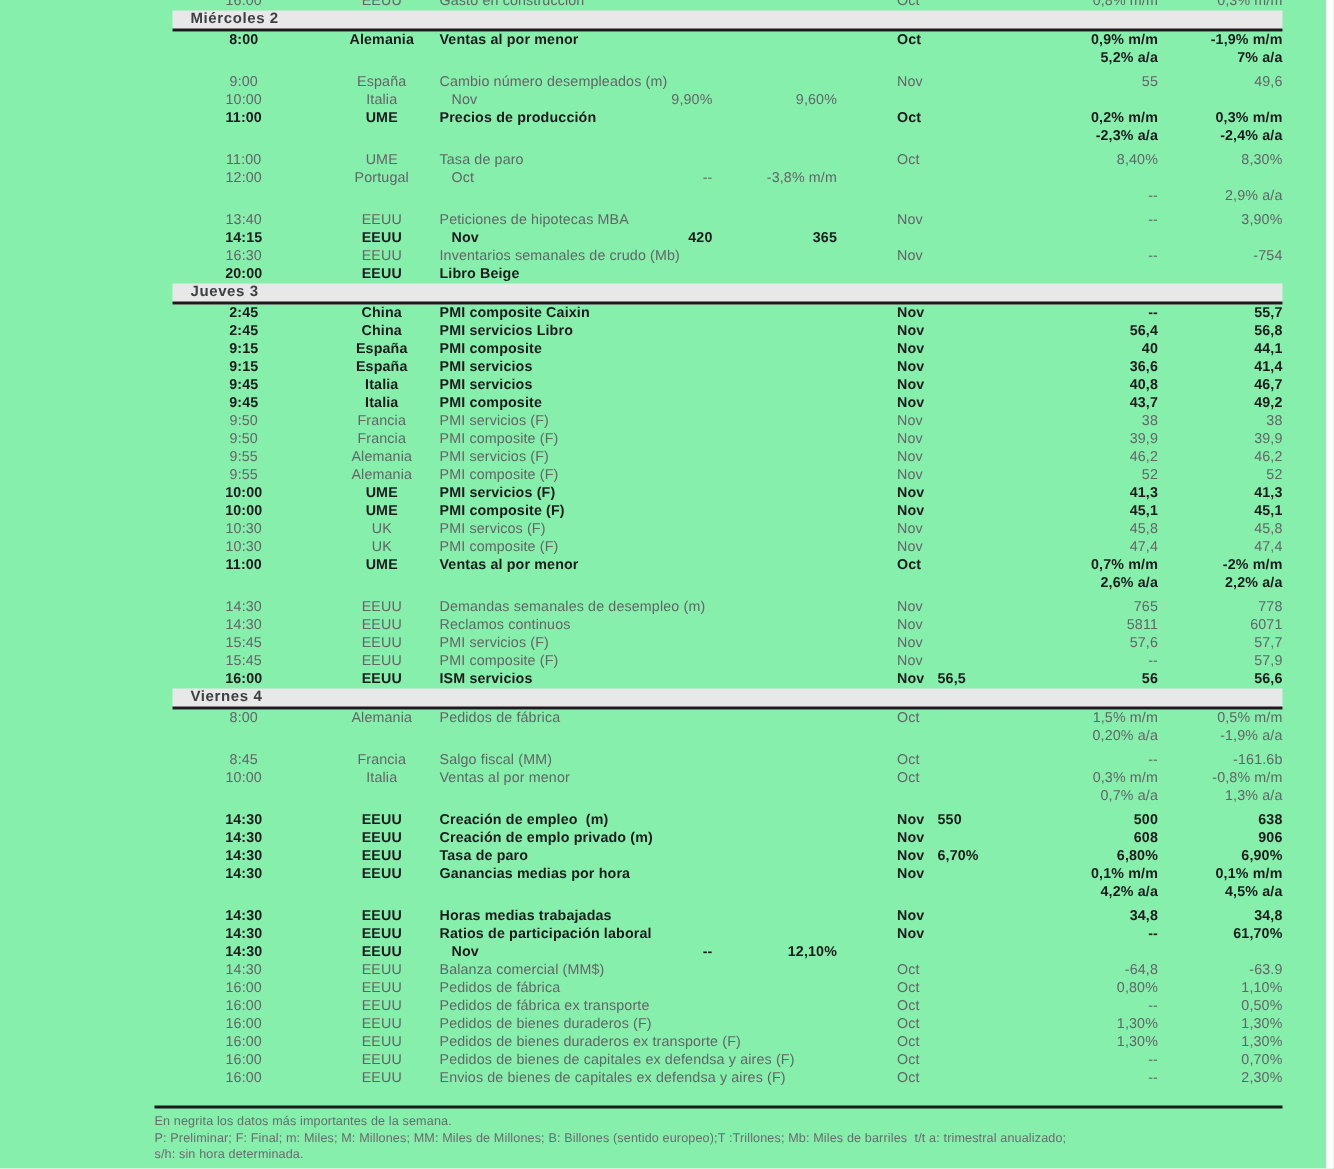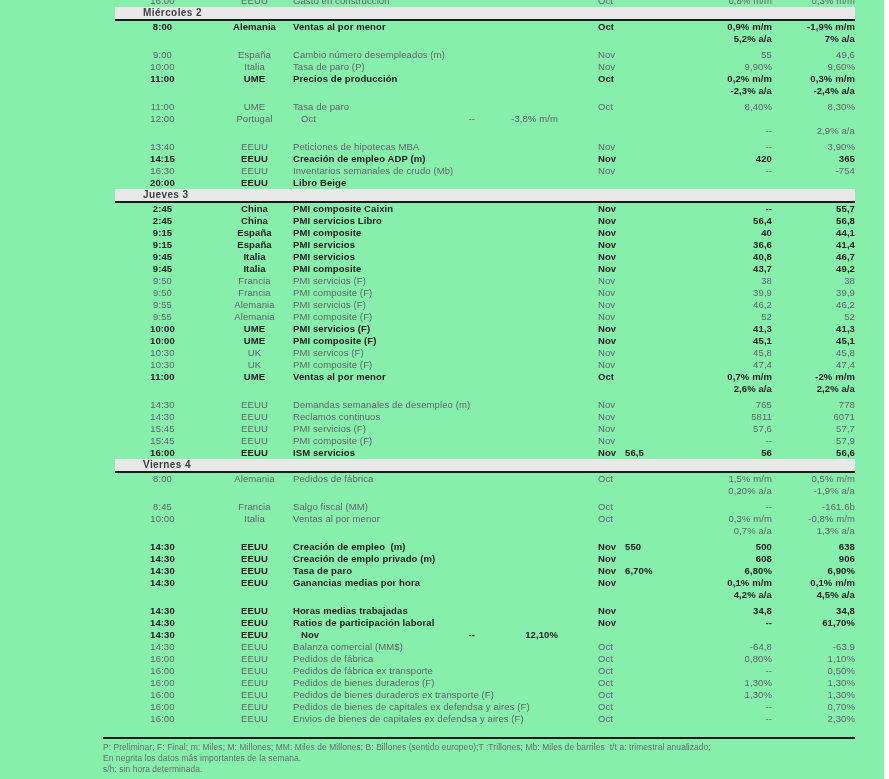--- a/index.html
+++ b/index.html
@@ -15,21 +15,21 @@
   .c-time{width:75px;text-align:center;padding-left:20px;}
   .c-country{width:103px;text-align:center;padding-left:26px;}
   .c-ind{width:297px;text-align:left;}
   .c-month{width:35px;padding-left:8px;}
   .c-est{width:70px;}
   .c-cons{width:77px;text-align:right;}
   .c-prev{width:83px;text-align:right;}
   .clipped{margin-top:-5px;}
   .gap-after{margin-bottom:4px;}
   .day-bar{height:12px;background:#e8e8e9;border-bottom:2px solid #1b1b1d;display:flex;align-items:center;}
-  .day-label{font-size:10px;font-weight:bold;color:#3e3f41;padding-left:12px;letter-spacing:0.4px;line-height:12px;margin-left:16px;}
+  .day-label{font-size:10px;font-weight:bold;color:#3e3f41;padding-left:12px;letter-spacing:0.4px;line-height:12px;}
   .bottom-line{position:absolute;left:103px;top:737px;width:752px;height:0;border-top:2px solid #1b1b1d;}
   .footer{position:absolute;left:103px;top:742px;width:770px;font-size:8.4px;line-height:11px;color:#6a6b6e;letter-spacing:0.1px;}
   .footnote{white-space:pre;}
 </style>
 </head>
 <body>
 
 <div class="page">
   <div class="table">
       <div class="row clipped">
@@ -67,21 +67,20 @@
         <div class="cell c-country">España</div>
         <div class="cell c-ind">Cambio número desempleados (m)</div>
         <div class="cell c-month">Nov</div>
         <div class="cell c-est"></div>
         <div class="cell c-cons">55</div>
         <div class="cell c-prev">49,6</div>
       </div>
       <div class="row">
         <div class="cell c-time">10:00</div>
         <div class="cell c-country">Italia</div>
-        <div class="cell c-ind">Tasa de paro (P)</div>
         <div class="cell c-month">Nov</div>
         <div class="cell c-est"></div>
         <div class="cell c-cons">9,90%</div>
         <div class="cell c-prev">9,60%</div>
       </div>
       <div class="row bold">
         <div class="cell c-time">11:00</div>
         <div class="cell c-country">UME</div>
         <div class="cell c-ind">Precios de producción</div>
         <div class="cell c-month">Oct</div>
@@ -129,21 +128,20 @@
         <div class="cell c-country">EEUU</div>
         <div class="cell c-ind">Peticiones de hipotecas MBA</div>
         <div class="cell c-month">Nov</div>
         <div class="cell c-est"></div>
         <div class="cell c-cons">--</div>
         <div class="cell c-prev">3,90%</div>
       </div>
       <div class="row bold">
         <div class="cell c-time">14:15</div>
         <div class="cell c-country">EEUU</div>
-        <div class="cell c-ind">Creación de empleo ADP (m)</div>
         <div class="cell c-month">Nov</div>
         <div class="cell c-est"></div>
         <div class="cell c-cons">420</div>
         <div class="cell c-prev">365</div>
       </div>
       <div class="row">
         <div class="cell c-time">16:30</div>
         <div class="cell c-country">EEUU</div>
         <div class="cell c-ind">Inventarios semanales de crudo (Mb)</div>
         <div class="cell c-month">Nov</div>
@@ -530,17 +528,17 @@
         <div class="cell c-country">EEUU</div>
         <div class="cell c-ind">Envios de bienes de capitales ex defendsa y aires (F)</div>
         <div class="cell c-month">Oct</div>
         <div class="cell c-est"></div>
         <div class="cell c-cons">--</div>
         <div class="cell c-prev">2,30%</div>
       </div>
     </div>
   <div class="bottom-line"></div>
   <div class="footer">
+    <div class="footnote">En negrita los datos más importantes de la semana.</div>
     <div class="footnote">P: Preliminar; F: Final; m: Miles; M: Millones; MM: Miles de Millones; B: Billones (sentido europeo);T :Trillones; Mb: Miles de barriles  t/t a: trimestral anualizado;</div>
-    <div class="footnote">En negrita los datos más importantes de la semana.</div>
     <div class="footnote">s/h: sin hora determinada.</div>
   </div>
 </div>
 
 </body></html>

